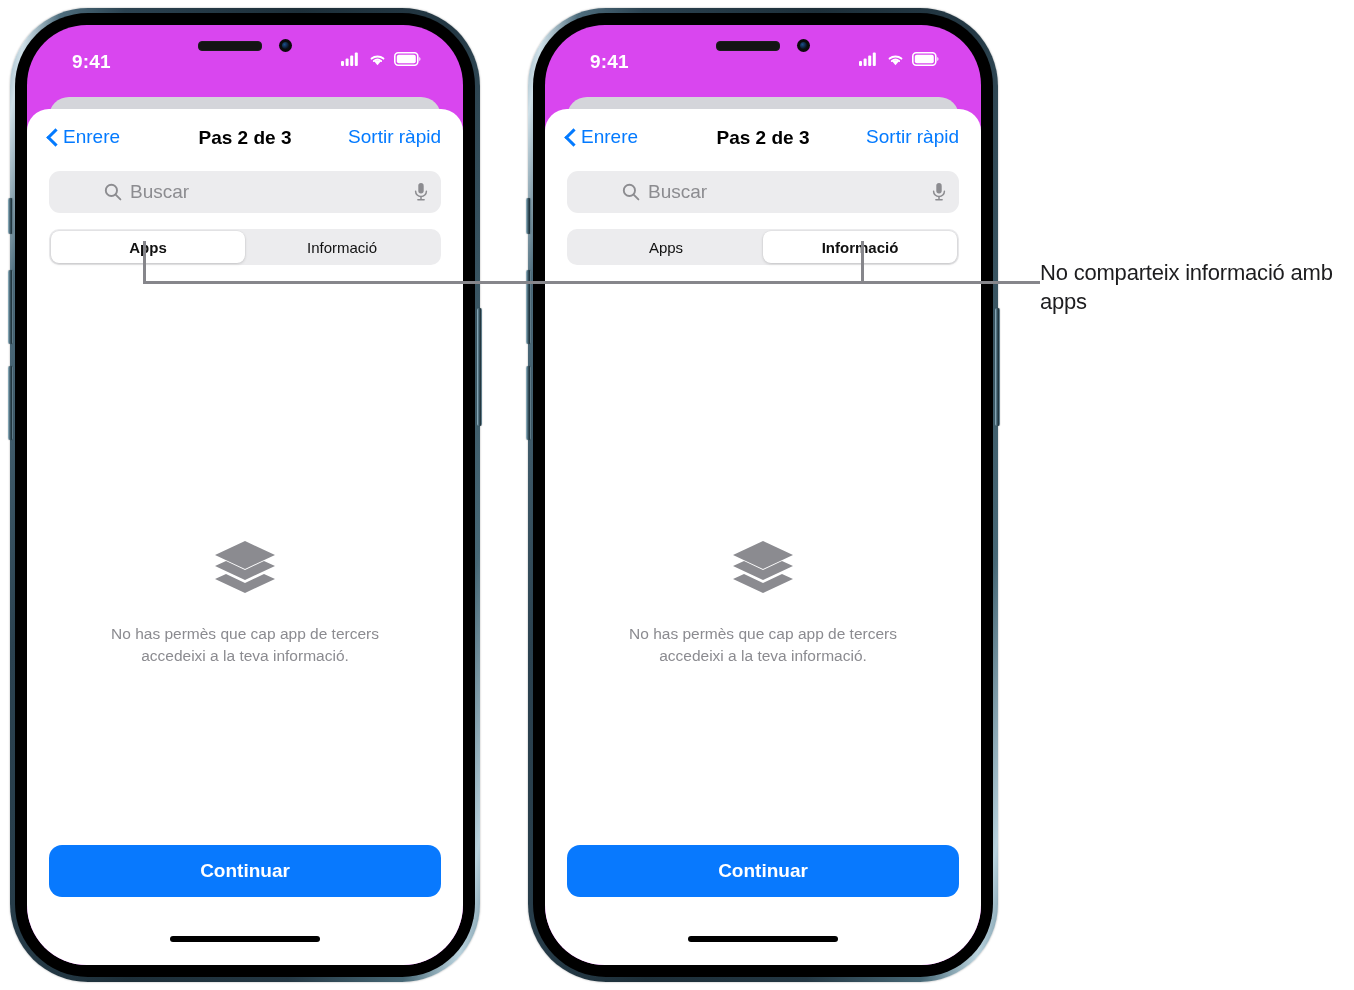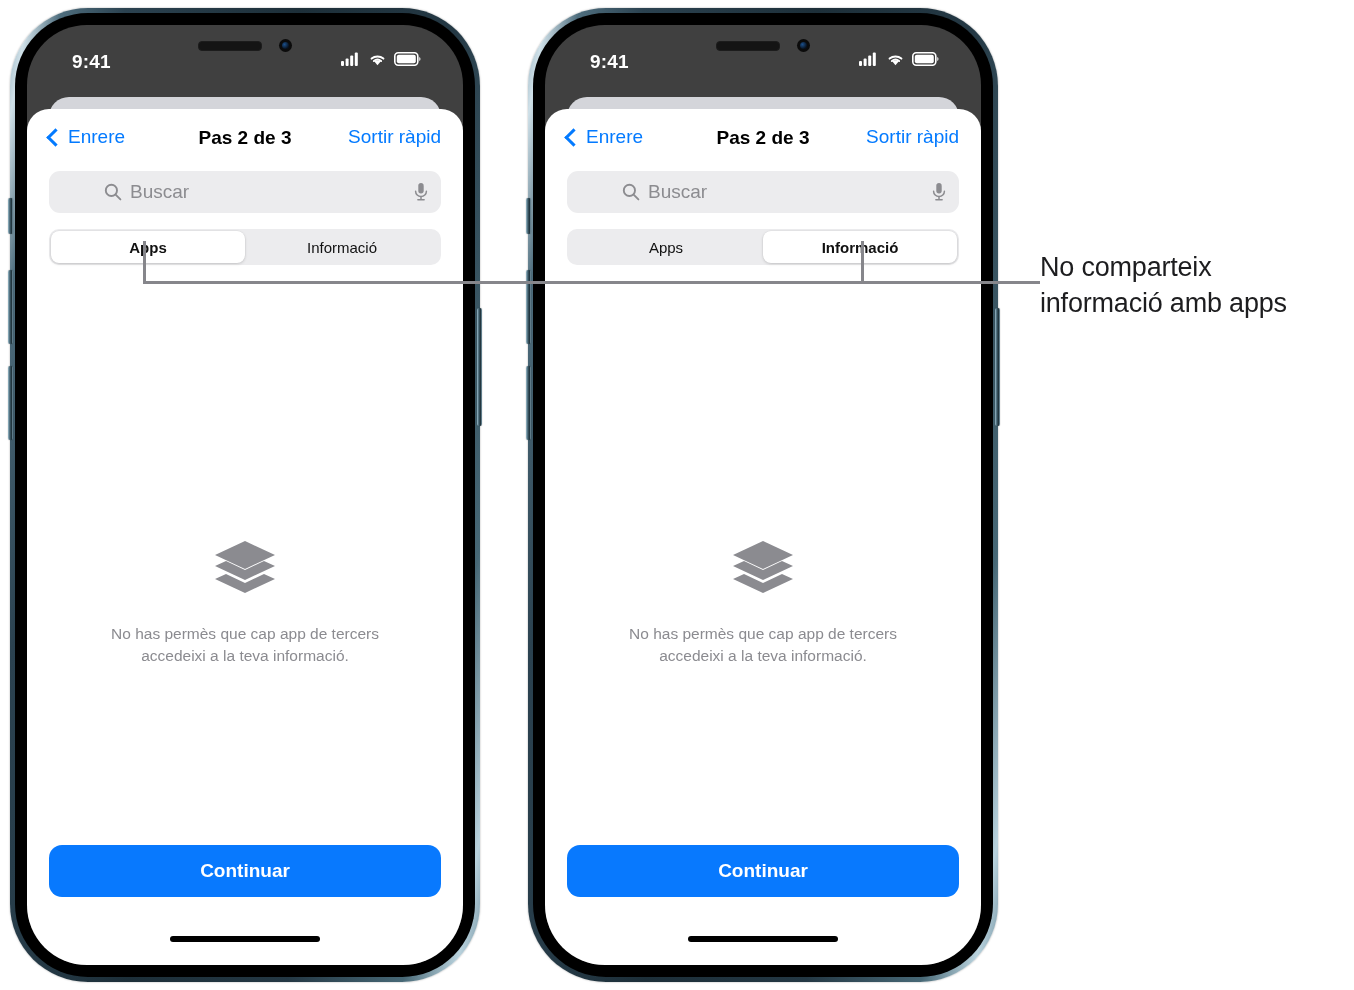--- a/index.html
+++ b/index.html
@@ -41,21 +41,21 @@
     position: absolute;
     left: 5px; right: 5px; top: 5px; bottom: 5px;
     border-radius: 73px;
     background: #000000;
   }
   
   .screen {
     position: absolute;
     left: 17px; right: 17px; top: 17px; bottom: 17px;
     border-radius: 60px;
-    background: #404040;
+    background: #d946ef;
     overflow: hidden;
   }
 
   
   .btn-side {
     position: absolute;
     width: 5px;
     border-radius: 2px;
     background: linear-gradient(90deg,#9dbecd,#3c5a68 40%,#22363f 70%,#7e9eae);
     box-shadow: 0 0 1px rgba(0,0,0,.5);
@@ -140,21 +140,20 @@
   
   .nav-bar {
     position: relative;
     height: 58px;
   }
   .nav-back {
     position: absolute;
     left: 22px; top: 17px;
     display: flex;
     align-items: center;
-    gap: 5px;
     color: #037AFF;
     font-size: 19px;
   }
   .chev {
     display: inline-block;
     width: 10px; height: 10px;
     border-left: 3px solid #037AFF;
     border-bottom: 3px solid #037AFF;
     transform: rotate(45deg);
     margin-right: 1px;
@@ -283,23 +282,23 @@
     background: #86868b;
   }
   .lead-h {
     position: absolute;
     height: 3px;
     background: #86868b;
   }
   .callout-text {
     position: absolute;
     left: 1040px;
-    top: 250px;
+    top: 258px;
     width: 300px;
-    font-size: 27px;
+    font-size: 22px;
     line-height: 1.32;
     color: #1d1d1f;
     letter-spacing: -.2px;
   }
 </style>
 </head>
 <body>
 
 <div class="phone phone-1">
   <div class="frame-band"></div>

